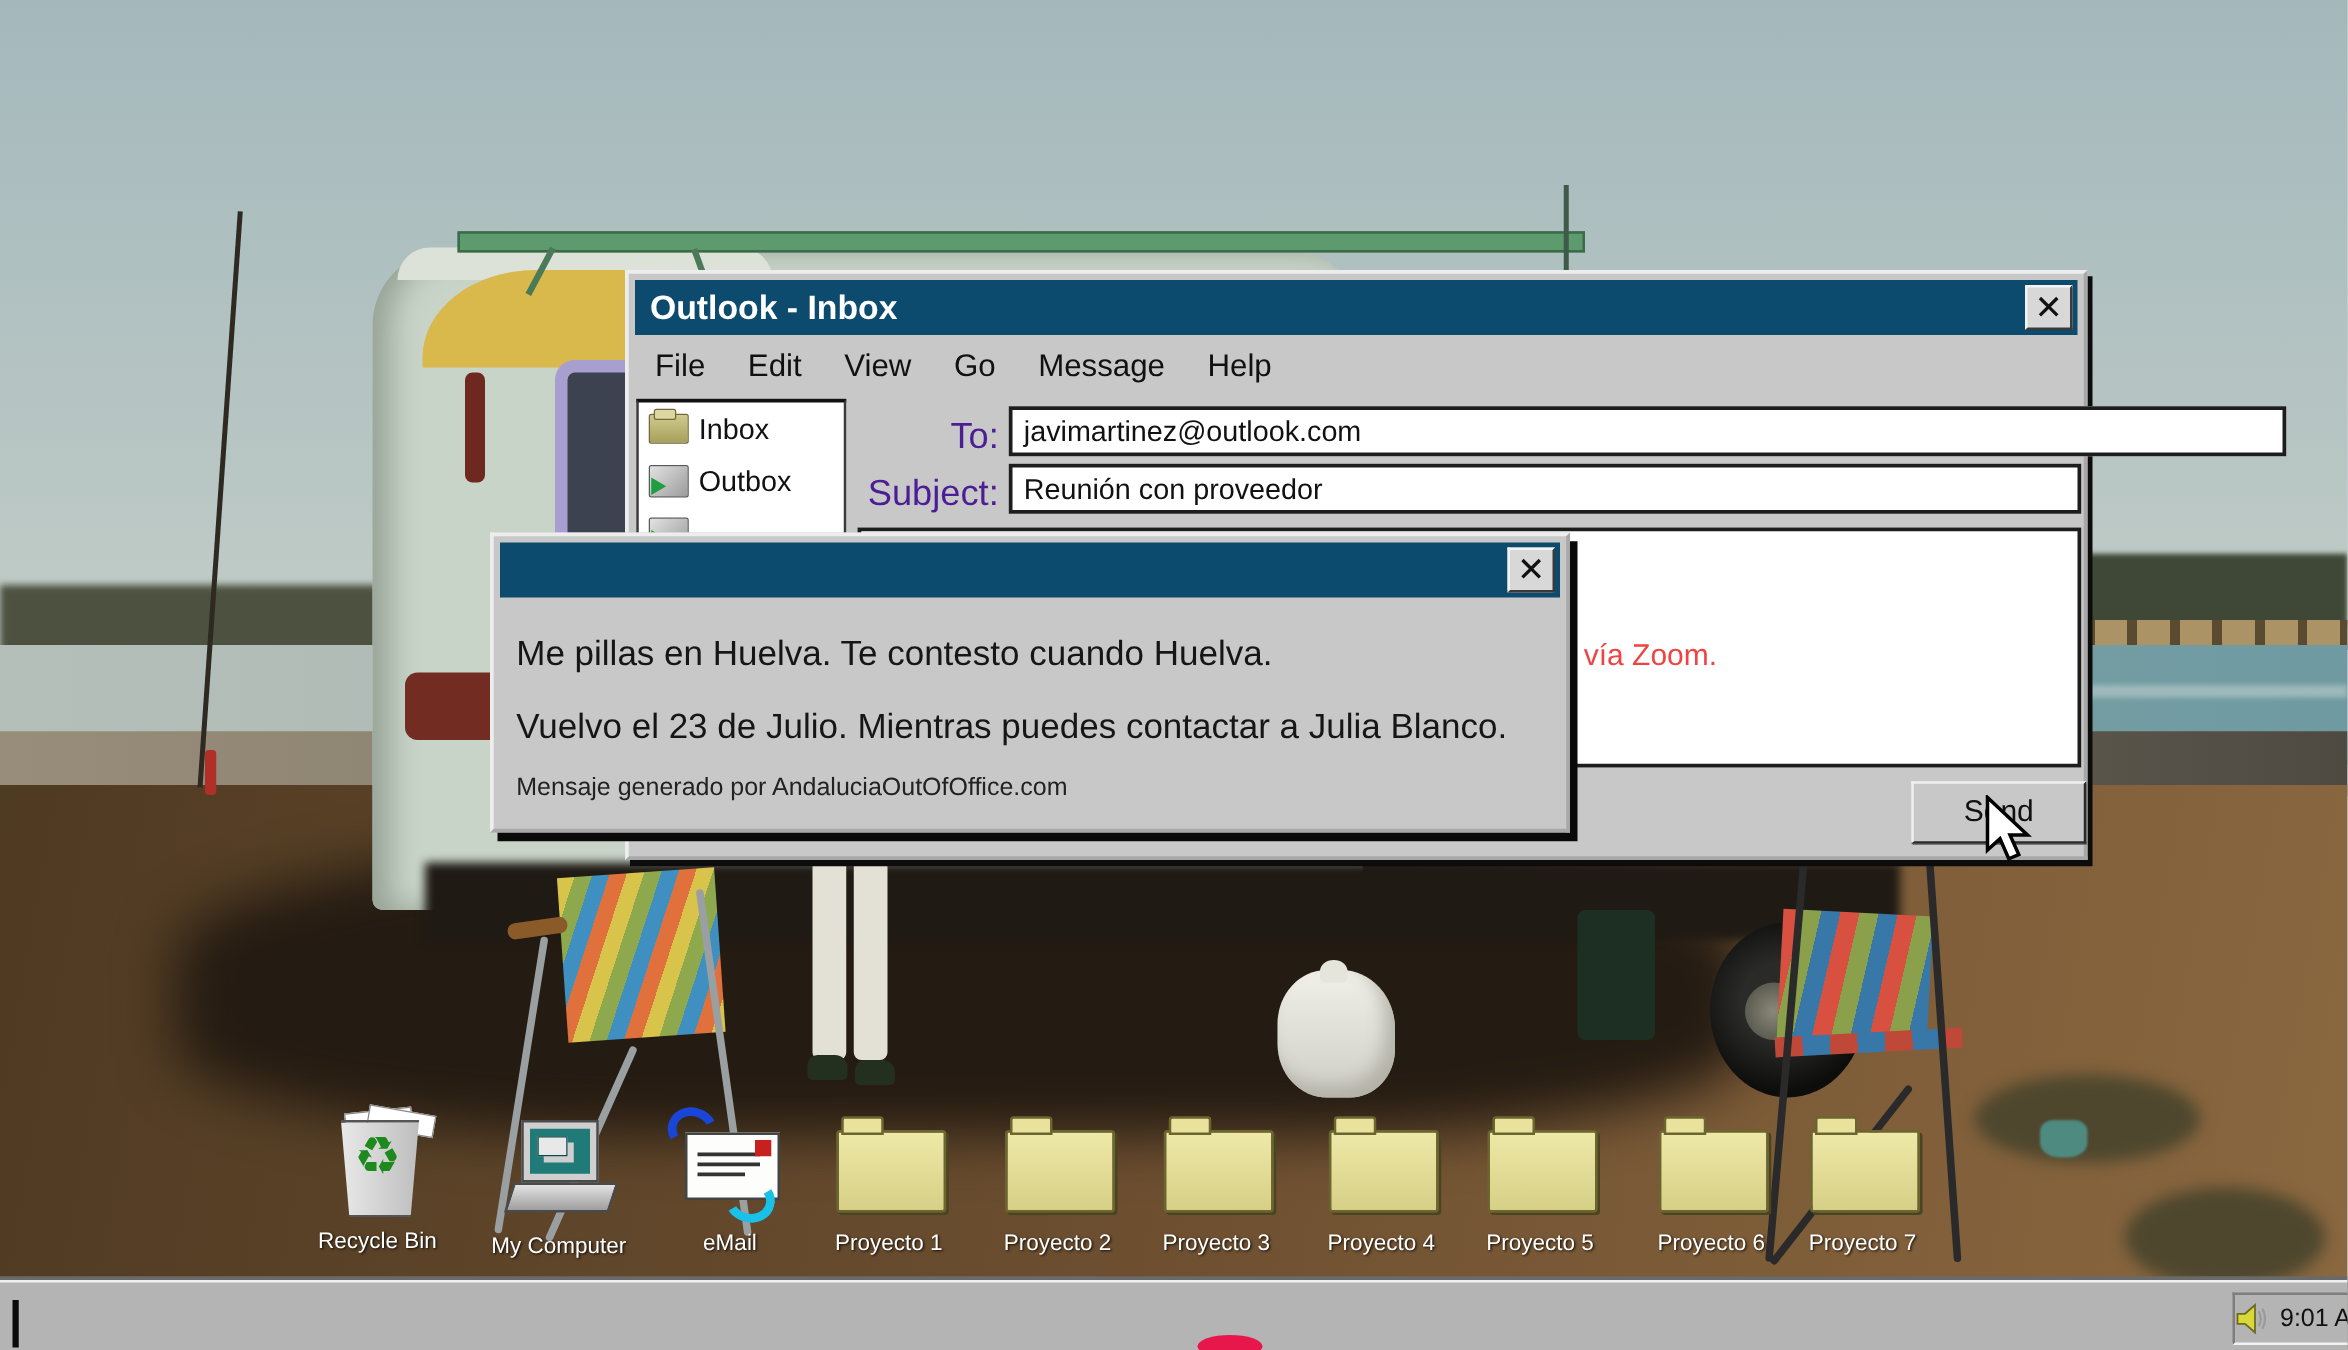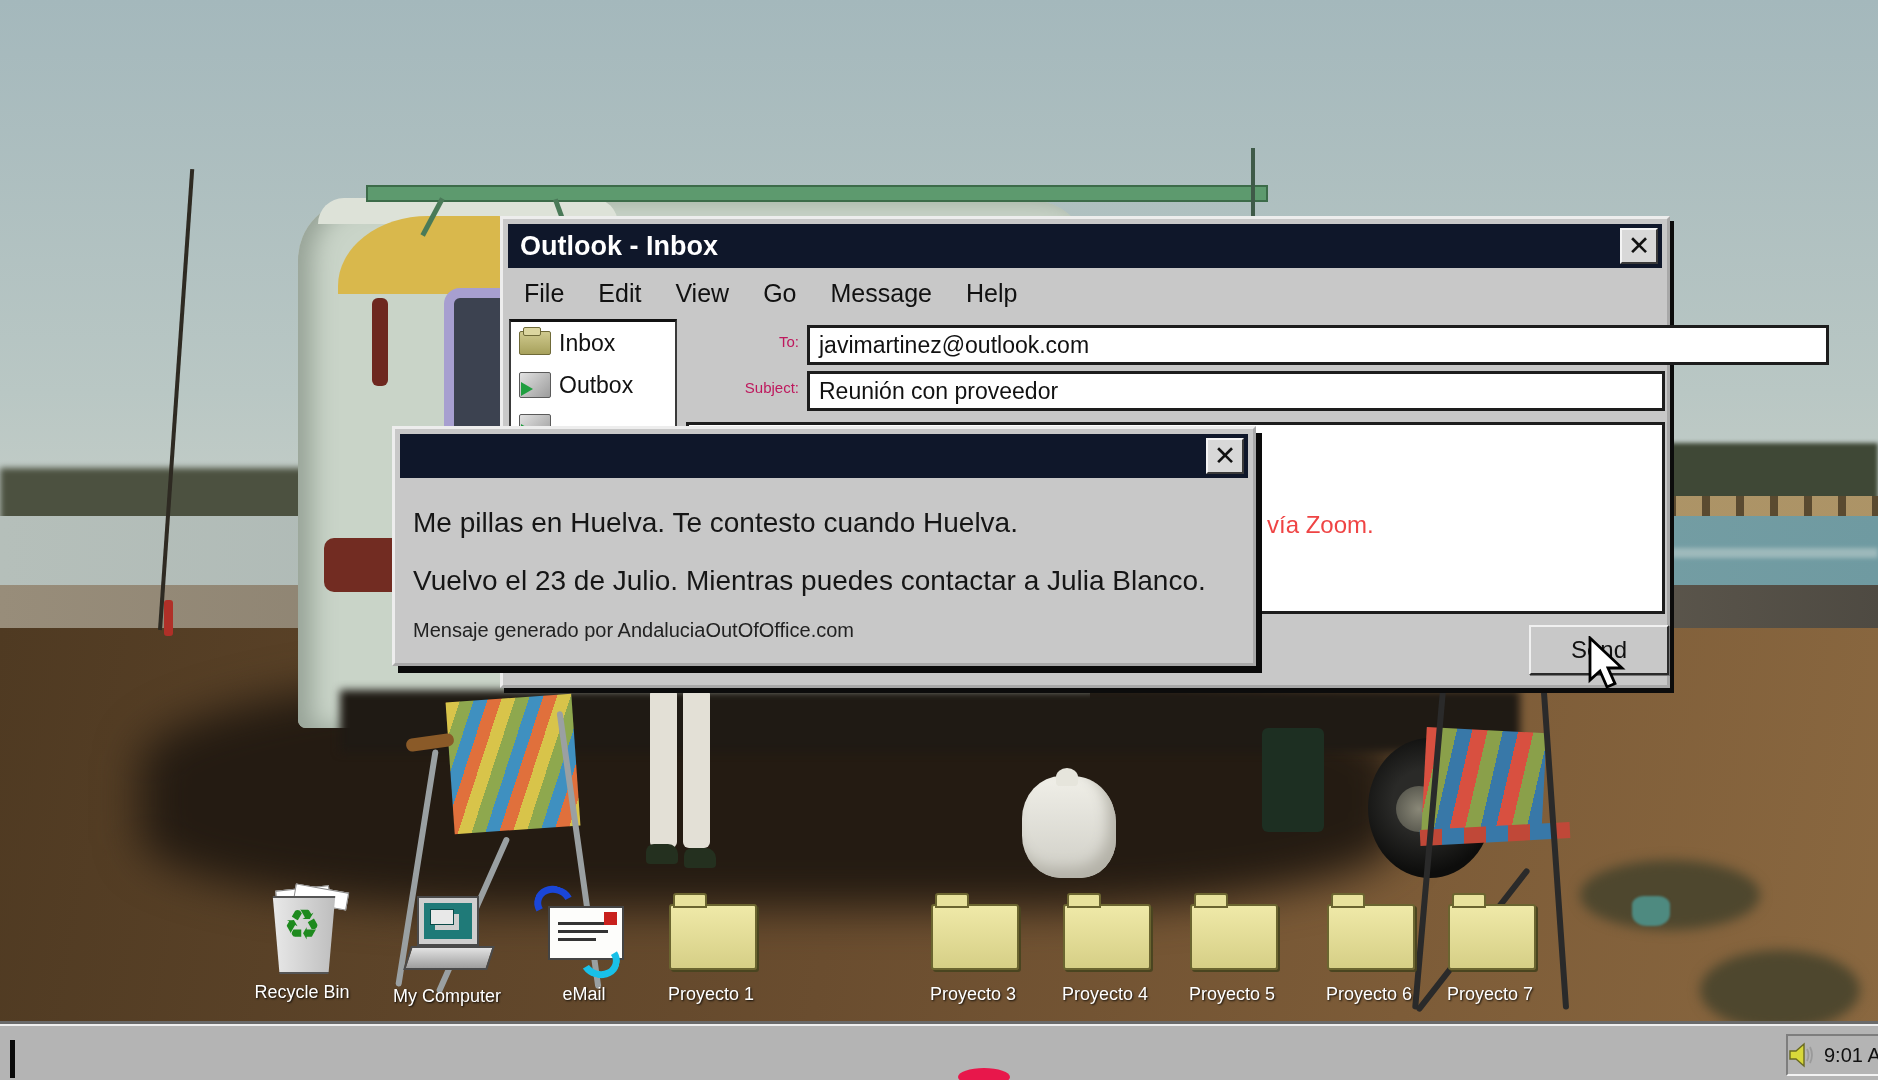--- a/index.html
+++ b/index.html
@@ -56,30 +56,30 @@
   .wheel{position:absolute;left:1368px;top:738px;width:124px;height:140px;background:radial-gradient(circle at 45% 45%,#2a2a28 30%,#0d0d0c 70%);border-radius:50%;}
   .wheel-rim{position:absolute;left:1396px;top:786px;width:46px;height:46px;background:radial-gradient(#8a8878,#4a4a42);border-radius:50%;}
   .chair-fab-r{position:absolute;left:1424px;top:730px;width:120px;height:104px;transform:rotate(3deg);
     background:repeating-linear-gradient(100deg,#d85040 0 15px,#8aa04a 15px 30px,#3878a8 30px 45px);}
   .seatbar-r{position:absolute;left:1420px;top:826px;width:150px;height:16px;transform:rotate(-3deg);
     background:repeating-linear-gradient(90deg,#c04838 0 22px,#3878a8 22px 44px);}
   .camp-table{position:absolute;left:1262px;top:728px;width:62px;height:104px;background:#1d2f22;border-radius:6px;}
   
   .win{position:absolute;background:#c8c8c8;border:3px solid;border-color:#ededed #a8a8a8 #a8a8a8 #ededed;
     box-shadow:4px 5px 0 #0c0c0c;box-sizing:border-box;}
-  .titlebar{position:absolute;left:5px;top:5px;right:5px;height:44px;background:#0f172a;display:flex;align-items:center;}
+  .titlebar{position:absolute;left:5px;top:5px;right:5px;height:44px;background:#0c4a6e;display:flex;align-items:center;}
   .title-text{color:#fff;font-size:27px;font-weight:bold;padding-left:12px;white-space:nowrap;}
   .close-btn{position:absolute;right:4px;top:4px;width:38px;height:36px;background:#d8d8d8;
     border:2px solid;border-color:#f4f4f4 #3a3a3a #3a3a3a #f4f4f4;display:flex;align-items:center;justify-content:center;
     font-size:27px;font-weight:bold;color:#111;line-height:1;box-sizing:border-box;}
   .menubar{position:absolute;left:4px;top:52px;height:44px;display:flex;align-items:center;}
   .menu-item{font-size:25px;color:#111;padding:0 17px;white-space:nowrap;}
   .field{position:absolute;background:#fff;border:3px solid #1d1d1d;box-sizing:border-box;
     font-size:23px;color:#111;display:flex;align-items:center;padding-left:9px;white-space:nowrap;overflow:hidden;}
-  .field-label{position:absolute;font-size:15px;color:#be185d;text-align:right;white-space:nowrap;}
+  .field-label{position:absolute;font-size:29px;color:#4c1d95;text-align:right;white-space:nowrap;}
   .folder-panel{position:absolute;left:6px;top:100px;width:168px;height:296px;background:#fff;
     border-top:3px solid #111;border-left:2px solid #3a3a3a;border-right:2px solid #3a3a3a;border-bottom:2px solid #777;box-sizing:border-box;}
   .folder-item{display:flex;align-items:center;height:42px;padding-left:8px;font-size:23px;color:#111;gap:8px;}
   .ic-inbox{width:30px;height:22px;background:linear-gradient(#cfc98e,#a7a15c);border:1px solid #6f6a38;border-radius:2px;position:relative;}
   .ic-inbox::before{content:"";position:absolute;left:3px;top:-5px;width:16px;height:7px;background:#dcd6a0;border:1px solid #6f6a38;border-radius:2px;}
   .ic-outbox{width:30px;height:24px;background:linear-gradient(135deg,#e2e2e2,#9c9c9c);border:1px solid #5a5a5a;border-radius:2px;position:relative;}
   .ic-outbox::before{content:"";position:absolute;left:1px;top:9px;border-style:solid;border-width:7px 0 7px 12px;border-color:transparent transparent transparent #1f9e3f;}
   .body-area{position:absolute;background:#fff;border:3px solid #1d1d1d;box-sizing:border-box;}
   .body-frag{position:absolute;font-size:24px;color:#ef4444;white-space:nowrap;}
   .btn{position:absolute;background:#c8c8c8;border:2px solid;border-color:#f0f0f0 #2a2a2a #2a2a2a #f0f0f0;
@@ -224,20 +224,26 @@
     </div>
     <div class="dlabel">eMail</div>
   </div>
 
   <div class="dicon" style="left:645px;top:890px;">
     <div class="art">
         <div class="folder-glyph"></div>
       </div>
     <div class="dlabel">Proyecto 1</div>
   </div>
+  <div class="dicon" style="left:780px;top:890px;">
+    <div class="art">
+        <div class="folder-glyph"></div>
+      </div>
+    <div class="dlabel">Proyecto 2</div>
+  </div>
   <div class="dicon" style="left:907px;top:890px;">
     <div class="art">
         <div class="folder-glyph"></div>
       </div>
     <div class="dlabel">Proyecto 3</div>
   </div>
   <div class="dicon" style="left:1039px;top:890px;">
     <div class="art">
         <div class="folder-glyph"></div>
       </div>

